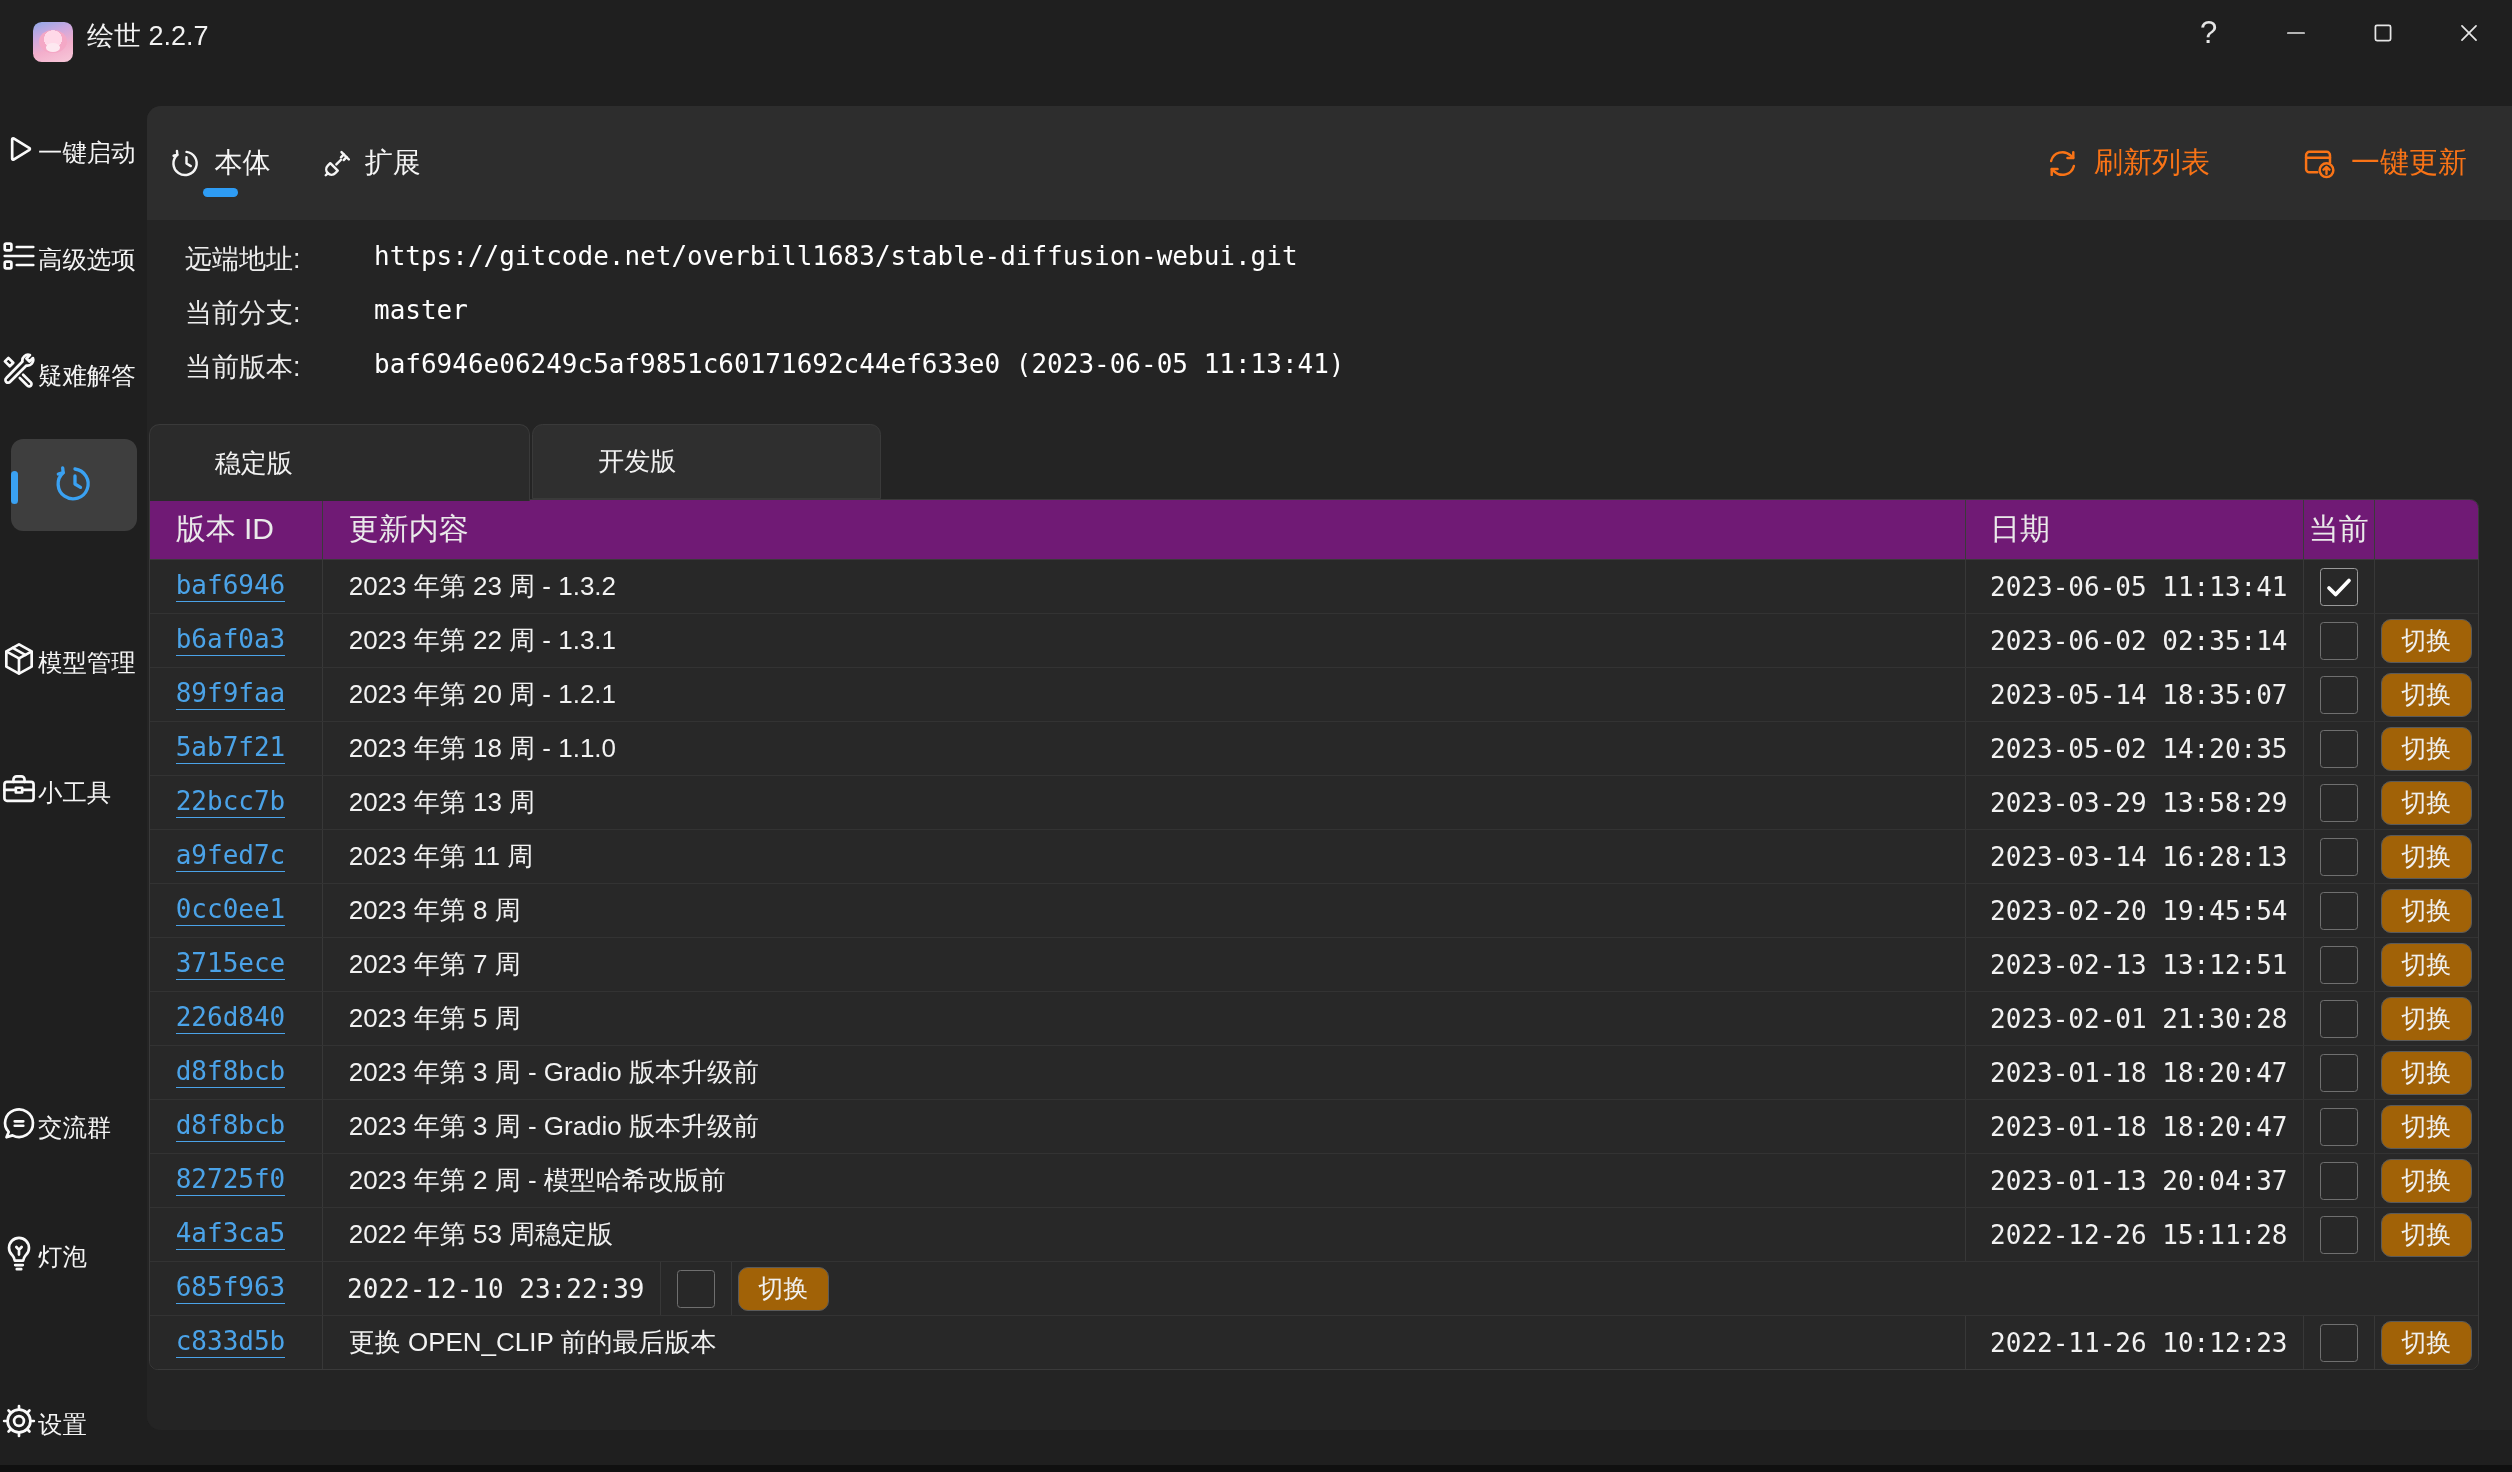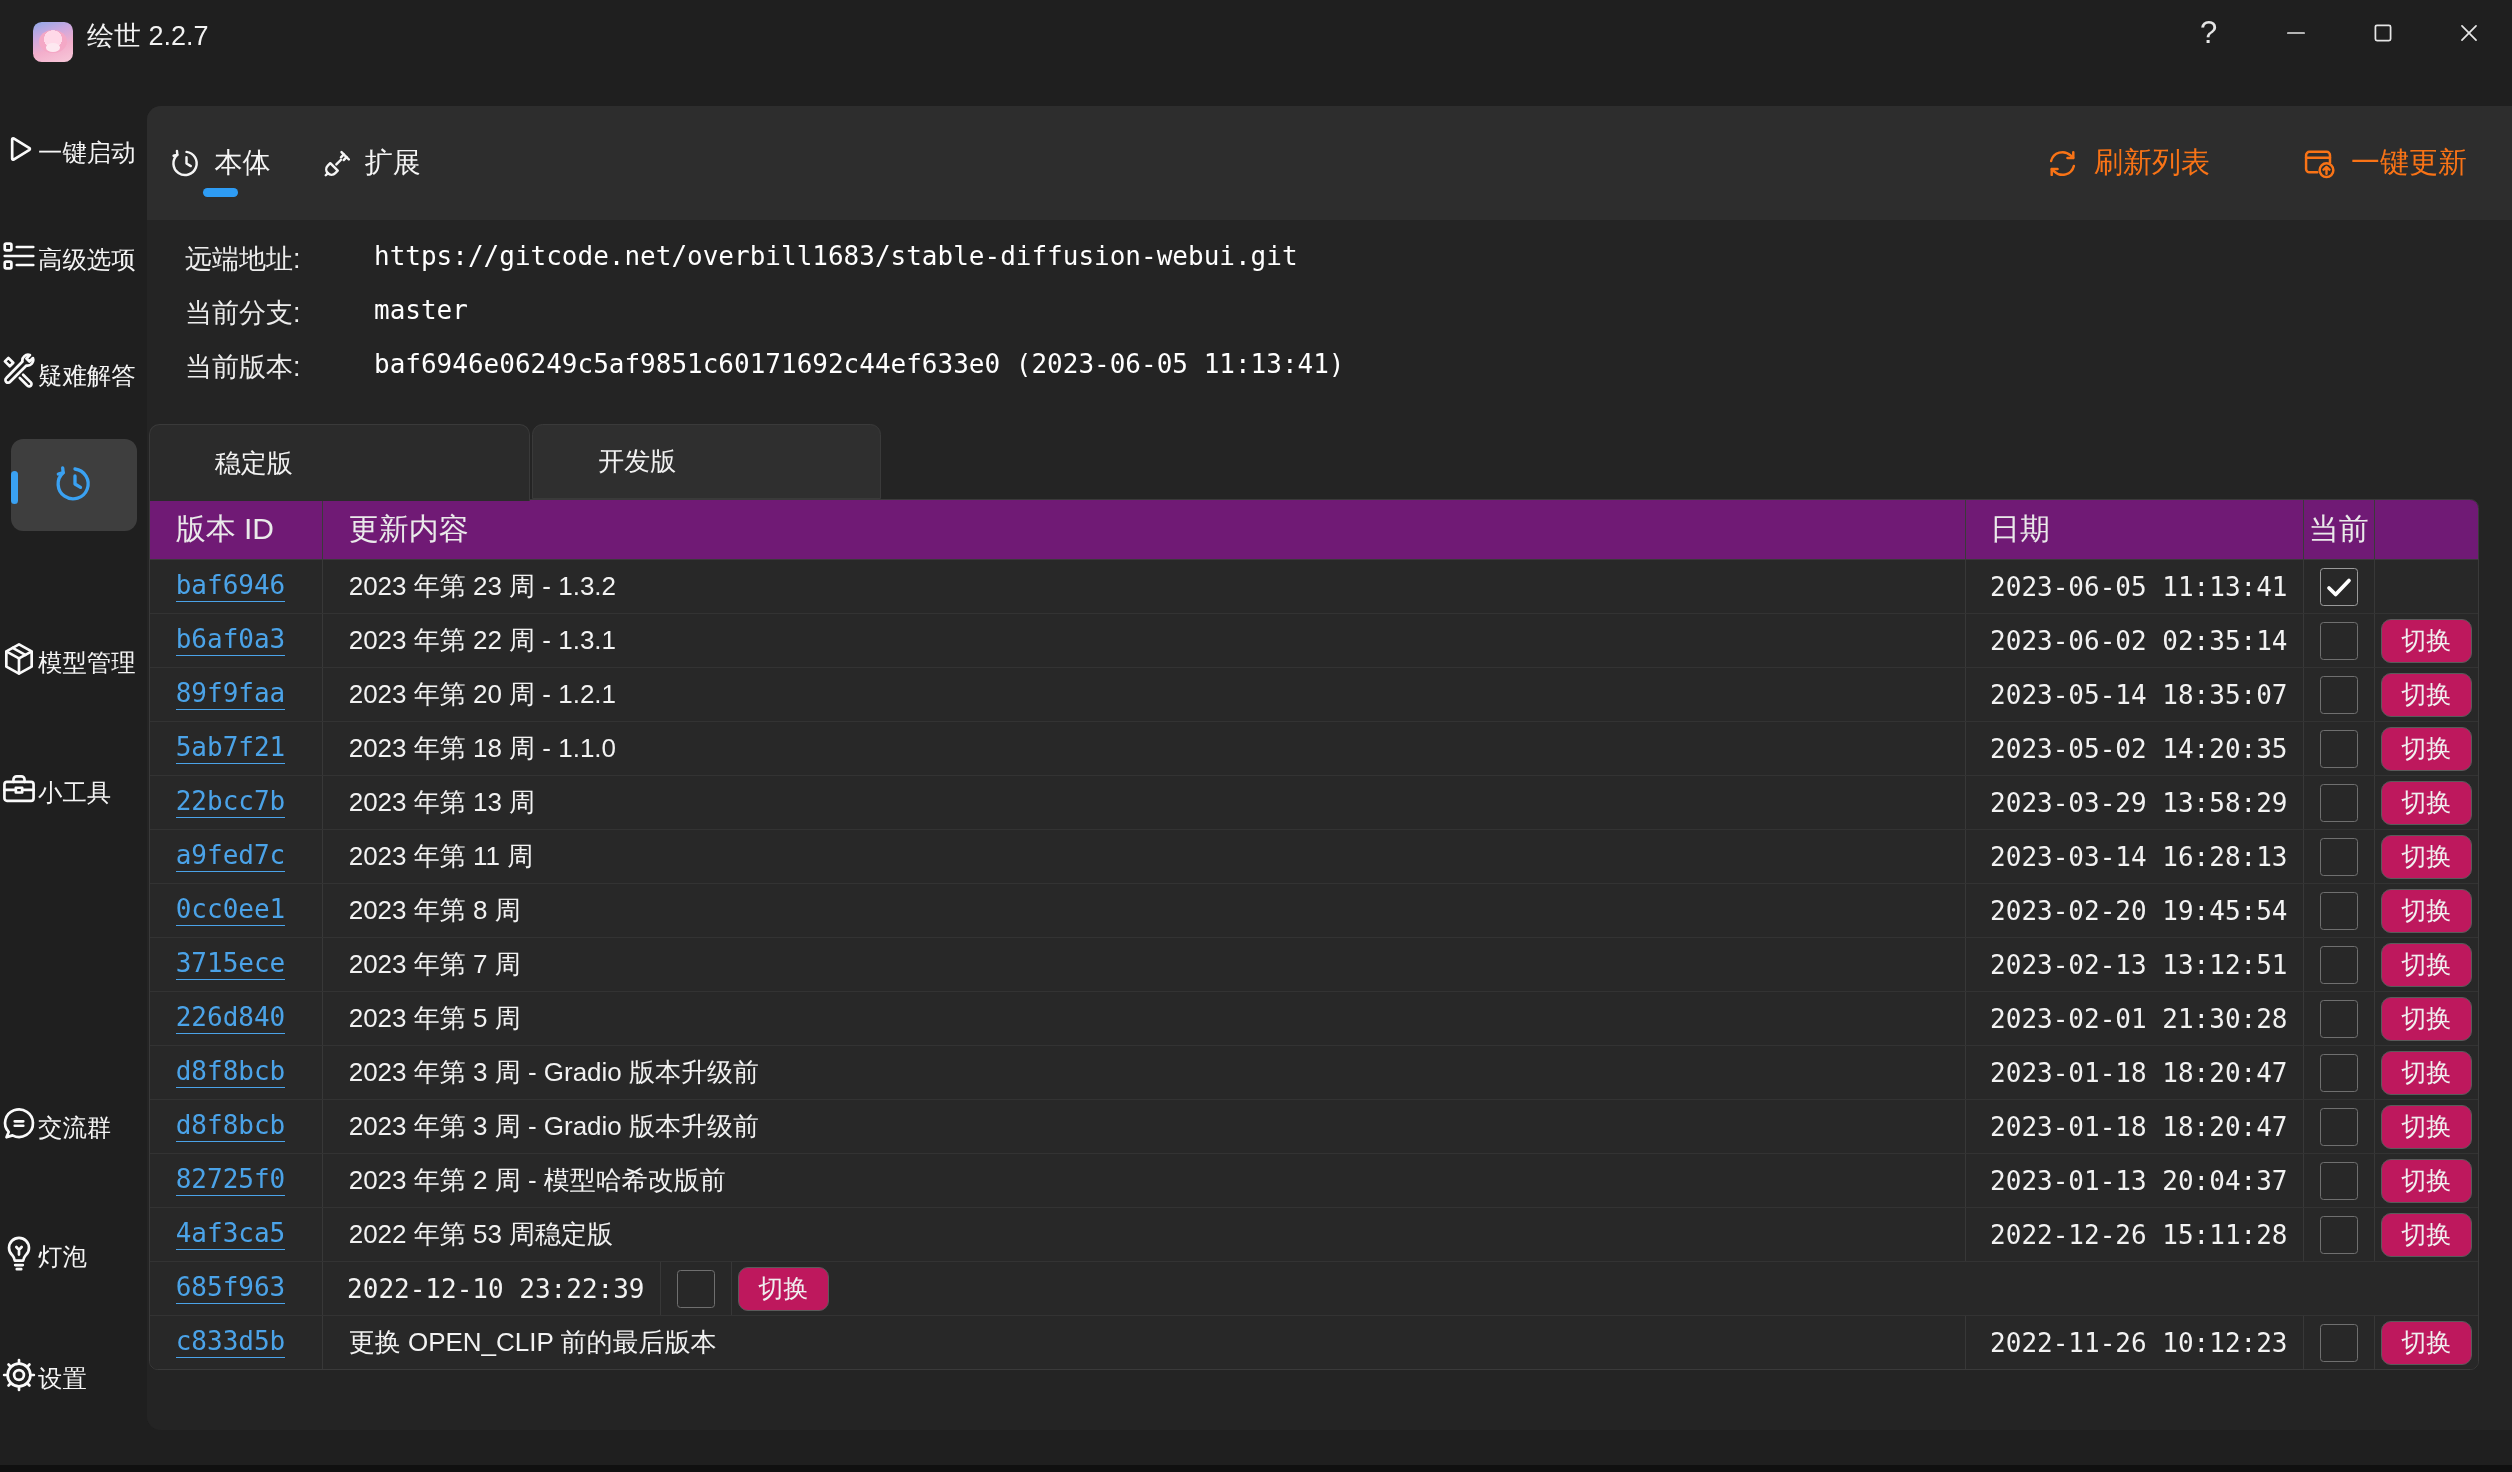--- a/index.html
+++ b/index.html
@@ -84,21 +84,21 @@
   .vlink{font-family:"DejaVu Sans Mono","Liberation Mono",monospace;font-size:26px;color:#4ba3e8;
          text-decoration:none;border-bottom:1.7px solid #4ba3e8;padding-bottom:1.7px;line-height:1.1;cursor:pointer;}
   .cell-text{font-size:26px;color:#f2f2f2;white-space:nowrap;}
   .mono{font-family:"DejaVu Sans Mono","Liberation Mono",monospace;}
   .cbx{width:38px;height:38px;box-sizing:border-box;border:1.7px solid #6f6f6f;border-radius:3.5px;
        display:flex;align-items:center;justify-content:center;background:transparent;}
   .cbx .check{display:none;width:30px;height:30px;}
   .cbx.on{border-color:#9a9a9a;}
   .cbx.on .check{display:block;}
   .cbx .check svg{stroke:#ffffff;stroke-width:3;fill:none;stroke-linecap:round;stroke-linejoin:round;width:100%;height:100%;}
-  .switch-btn{width:91px;height:44px;border-radius:10px;border:1.7px solid #5a5a5a;background:#be185d;
+  .switch-btn{width:91px;height:44px;border-radius:10px;border:1.7px solid #5a5a5a;background:#a16207;
               color:#f0f0f0;font-size:25px;font-family:inherit;display:flex;align-items:center;justify-content:center;padding:0;}
   #bottom-strip{position:absolute;left:0;bottom:0;width:100%;height:7px;background:#101010;}
 </style>
 </head>
 <body>
 
 <div id="app">
 
   <div id="titlebar">
     <div class="app-icon"></div>
@@ -203,21 +203,21 @@
   <div class="side-item" style="top:1233px">
     <span class="ico">
         <svg viewBox="0 0 24 24">
           <path d="M9.3 16.8c0-1.7-.8-2.5-1.8-3.7a6.3 6.3 0 1 1 9 0c-1 1.2-1.8 2-1.8 3.7z"></path>
           <path d="M9.6 19.6h4.8 M10.6 22.2h2.8"></path>
           <path d="M10.3 8.2l1.7 1.8 1.7-1.8 M12 10 V13"></path>
         </svg>
       </span>
     <span class="lbl">灯泡</span>
   </div>
-  <div class="side-item" style="top:1355px">
+  <div class="side-item" style="top:1401px">
     <span class="ico">
         <svg viewBox="0 0 24 24">
           <circle cx="12" cy="12" r="3.1"></circle>
           <circle cx="12" cy="12" r="7.2"></circle>
           <path d="M12 2.6v2.2 M12 19.2v2.2 M2.6 12h2.2 M19.2 12h2.2 M5.4 5.4l1.5 1.5 M17.1 17.1l1.5 1.5 M18.6 5.4l-1.5 1.5 M6.9 17.1l-1.5 1.5"></path>
         </svg>
       </span>
     <span class="lbl">设置</span>
   </div>
 

